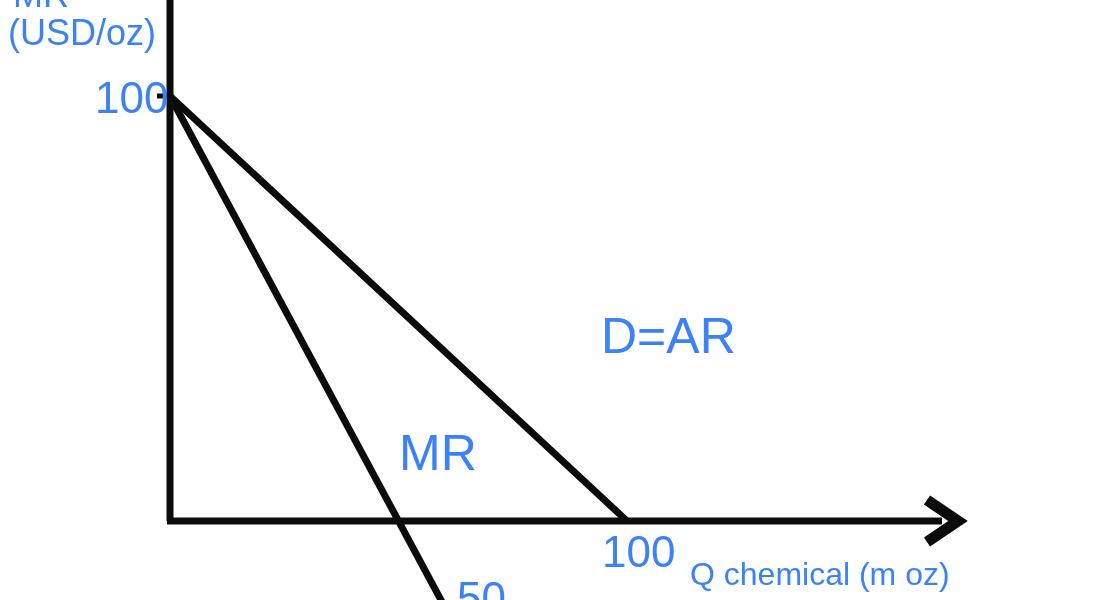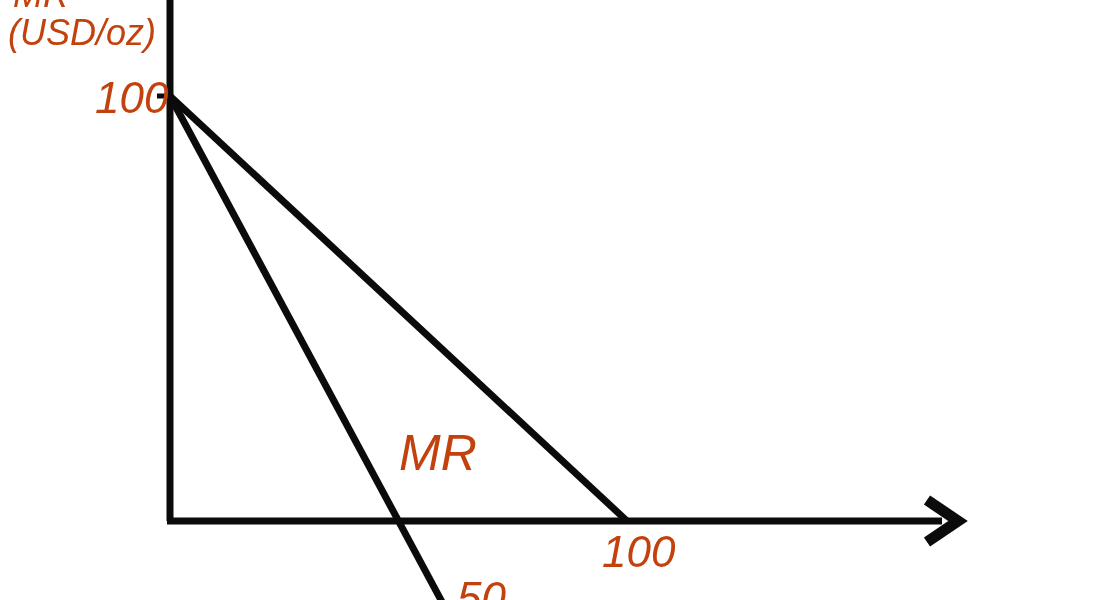--- a/index.html
+++ b/index.html
@@ -10,21 +10,21 @@
     background: #ffffff;
     overflow: hidden;
     font-family: "Liberation Sans", sans-serif;
     color: #0b0b0b;
   }
   #plot {
     position: absolute;
     left: 0; top: 0;
     width: 1095px; height: 600px;
   }
-  .lbl { position: absolute; white-space: nowrap; color: #c2410c; font-style: italic; }
+  .lbl { position: absolute; white-space: nowrap; color: #3b82f6; }
   .axis-num   { font-size: 44px; line-height: 34px; }
   .axis-title { font-size: 32px; line-height: 32px; }
   .y-title    { font-size: 36px; line-height: 44px; }
   .curve-lbl  { font-size: 50px; line-height: 50px; }
 
   #y-title-line1 { left: 13px;  top: -27px; }
   #y-title-line2 { left: 8px;   top: 11px;  }
   #y-tick-100    { left: 95px;  top: 81px;  }
   #x-tick-100    { left: 602px; top: 535px; }
   #x-tick-50     { left: 457px; top: 581px; }
@@ -54,15 +54,17 @@
 
   <line x1="170" y1="96" x2="627" y2="521" class="curve"></line>
       <line x1="170" y1="96" x2="444.2" y2="606" class="curve"></line>
     </svg>
 
   <div class="lbl y-title" id="y-title-line1">MR</div>
   <div class="lbl y-title" id="y-title-line2">(USD/oz)</div>
   <div class="lbl axis-num" id="y-tick-100">100</div>
   <div class="lbl axis-num" id="x-tick-100">100</div>
   <div class="lbl axis-num" id="x-tick-50">50</div>
+  <div class="lbl axis-title" id="x-axis-title">Q chemical (m oz)</div>
+  <div class="lbl curve-lbl" id="demand-label">D=AR</div>
   <div class="lbl curve-lbl" id="mr-label">MR</div>
 
 </div>
 
 </body></html>

